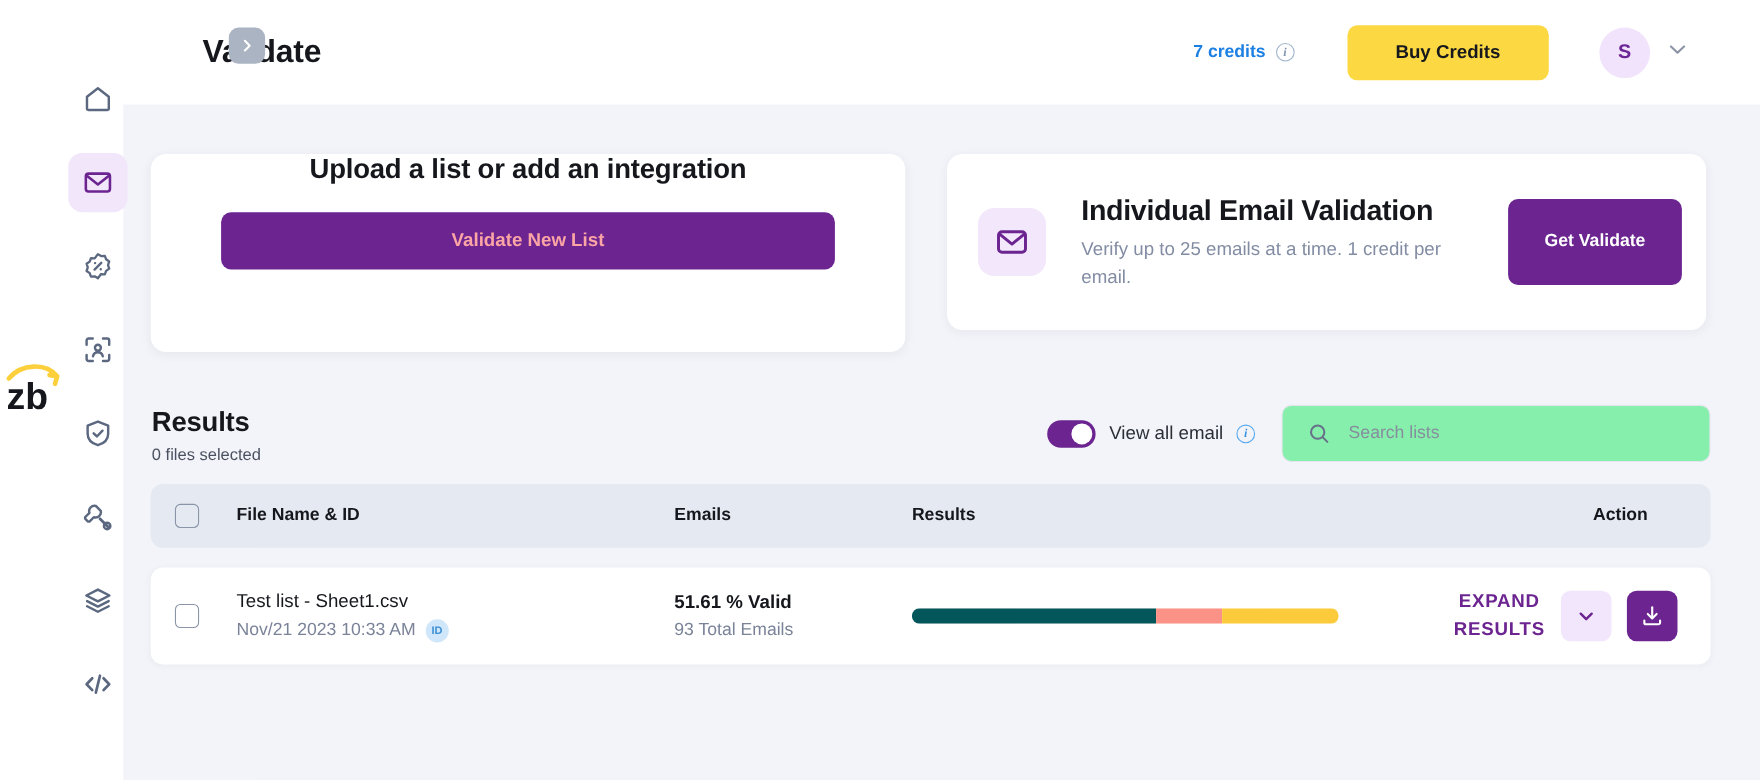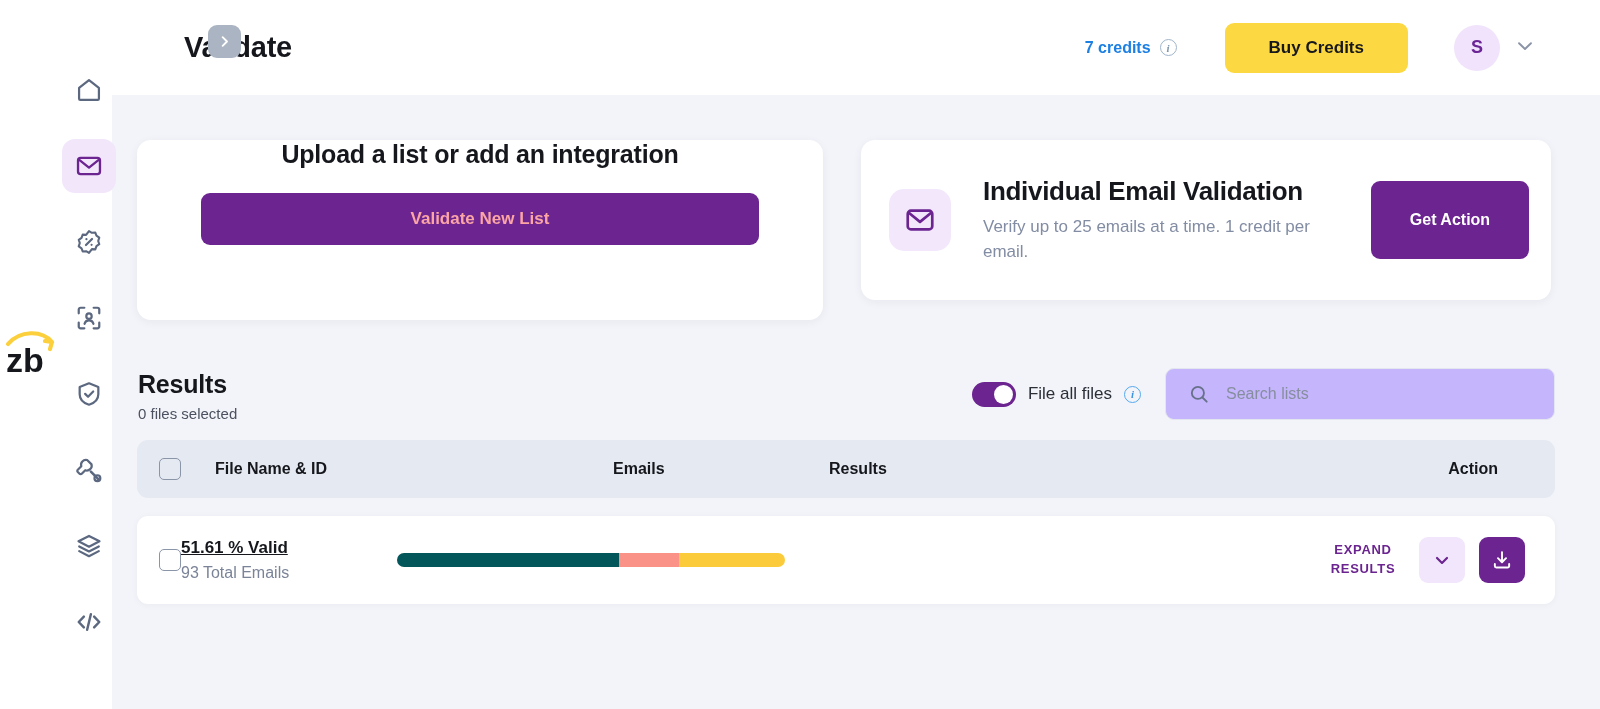--- a/index.html
+++ b/index.html
@@ -181,21 +181,21 @@
   .toggle-label { font-size: 17px; color: #2b2f38; }
   .info-icon-blue {
     width: 17px; height: 17px; border-radius: 50%;
     border: 1.6px solid #55a8ef; color: #3c93e0;
     font-size: 11px; font-weight: bold; font-style: italic;
     display: flex; align-items: center; justify-content: center;
     font-family: "Liberation Serif", serif;
   }
   .search-box {
     width: 390px; height: 52px;
-    background: #c4b5fd; border: 1px solid #e3e6ee;
+    background: #86efac; border: 1px solid #e3e6ee;
     border-radius: 9px;
     display: flex; align-items: center; gap: 16px;
     padding: 0 22px;
   }
   .search-input {
     border: none; outline: none; flex: 1 1 auto;
     font-size: 16px; color: #2b2f38;
     font-family: "Liberation Sans", sans-serif;
     background: transparent;
   }
@@ -234,35 +234,35 @@
   .file-date {
     font-size: 16px; color: #7a8398;
     display: flex; align-items: center; gap: 9px;
   }
   .id-badge {
     width: 21px; height: 21px; border-radius: 50%;
     background: #cfe6fb; color: #3b8fd6;
     font-size: 10px; font-weight: bold;
     display: flex; align-items: center; justify-content: center;
   }
-  .pct-valid { font-size: 17px; font-weight: bold; color: #15171c; margin-bottom: 6px; text-decoration: underline; }
+  .pct-valid { font-size: 17px; font-weight: bold; color: #15171c; margin-bottom: 6px; }
   .total-emails { font-size: 16px; color: #7a8398; }
 
   .progress {
     display: flex; height: 14px; border-radius: 7px;
     overflow: hidden; width: 388px;
   }
   .seg { height: 100%; }
 
   .actions {
     display: flex; align-items: center; gap: 14px;
     margin-left: auto; padding-right: 30px;
   }
   .expand-results {
-    font-size: 13px; font-weight: bold; color: #6b2490;
+    font-size: 17px; font-weight: bold; color: #6b2490;
     letter-spacing: 0.7px; line-height: 1.45;
     text-align: center; cursor: pointer; width: 84px;
   }
   .icon-btn {
     width: 46px; height: 46px; border-radius: 9px;
     display: flex; align-items: center; justify-content: center;
     cursor: pointer;
   }
   .icon-btn.light { background: #f1e6fb; }
   .icon-btn.dark { background: #6b2490; }
@@ -374,35 +374,35 @@
           <div class="mail-badge">
             <svg width="32" height="32" viewBox="0 0 24 24" fill="none" stroke="#6b2490" stroke-width="2" stroke-linecap="round" stroke-linejoin="round">
               <rect x="2.8" y="5" width="18.4" height="14" rx="2.4"></rect>
               <path d="M3.6 6.6 L12 13.4 L20.4 6.6"></path>
             </svg>
           </div>
           <div class="indiv-text">
             <div class="indiv-title">Individual Email Validation</div>
             <div class="indiv-sub">Verify up to 25 emails at a time. 1 credit per email.</div>
           </div>
-          <button class="get-started-btn">Get Action</button>
+          <button class="get-started-btn">Get Validate</button>
         </section>
       </div>
 
       <div class="results-bar">
         <div>
           <div class="results-title">Results</div>
           <div class="results-sub">0 files selected</div>
         </div>
         <div class="results-tools">
           <div class="toggle-group">
             <div class="toggle">
               <span class="knob"></span>
             </div>
-            <span class="toggle-label">File all files</span>
+            <span class="toggle-label">View all email</span>
             <span class="info-icon-blue">i</span>
           </div>
           <div class="search-box">
             <svg width="22" height="22" viewBox="0 0 24 24" fill="none" stroke="#67718a" stroke-width="2" stroke-linecap="round">
               <circle cx="10.8" cy="10.8" r="6.6"></circle>
               <path d="M15.8 15.8 L20.4 20.4"></path>
             </svg>
             <input class="search-input" type="text" placeholder="Search lists" style="">
           </div>
         </div>
@@ -411,20 +411,27 @@
       <div class="table-head">
         <div class="chk"></div>
         <div class="th col-name">File Name &amp; ID</div>
         <div class="th col-emails">Emails</div>
         <div class="th col-results">Results</div>
         <div class="th col-action">Action</div>
       </div>
 
       <div class="table-row">
         <div class="chk"></div>
+        <div class="col-name">
+          <div class="file-name">Test list - Sheet1.csv</div>
+          <div class="file-date">
+            <span>Nov/21 2023 10:33 AM</span>
+            <span class="id-badge">ID</span>
+          </div>
+        </div>
         <div class="col-emails">
           <div class="pct-valid">51.61 % Valid</div>
           <div class="total-emails">93 Total Emails</div>
         </div>
         <div class="col-results">
           <div class="progress">
             <div class="seg" style="width: 57.2%; background: rgb(3, 86, 90);"></div>
             <div class="seg" style="width: 15.5%; background: rgb(251, 146, 135);"></div>
             <div class="seg" style="width: 27.3%; background: rgb(251, 203, 60);"></div>
           </div>

